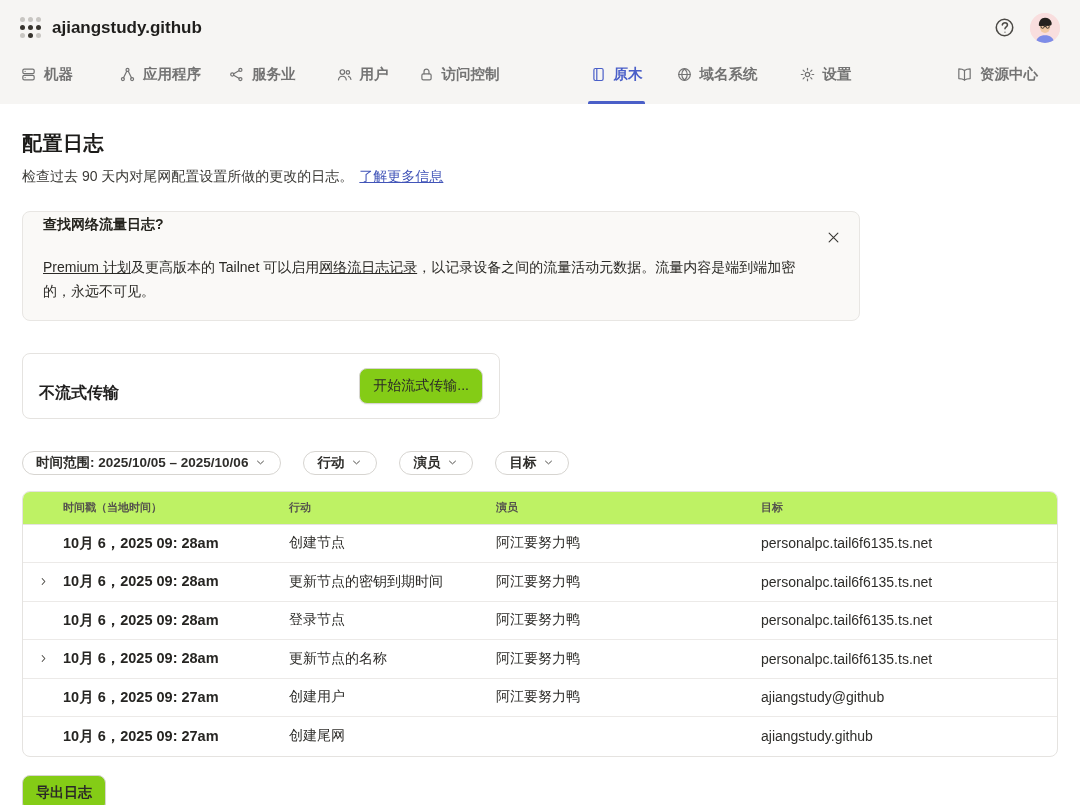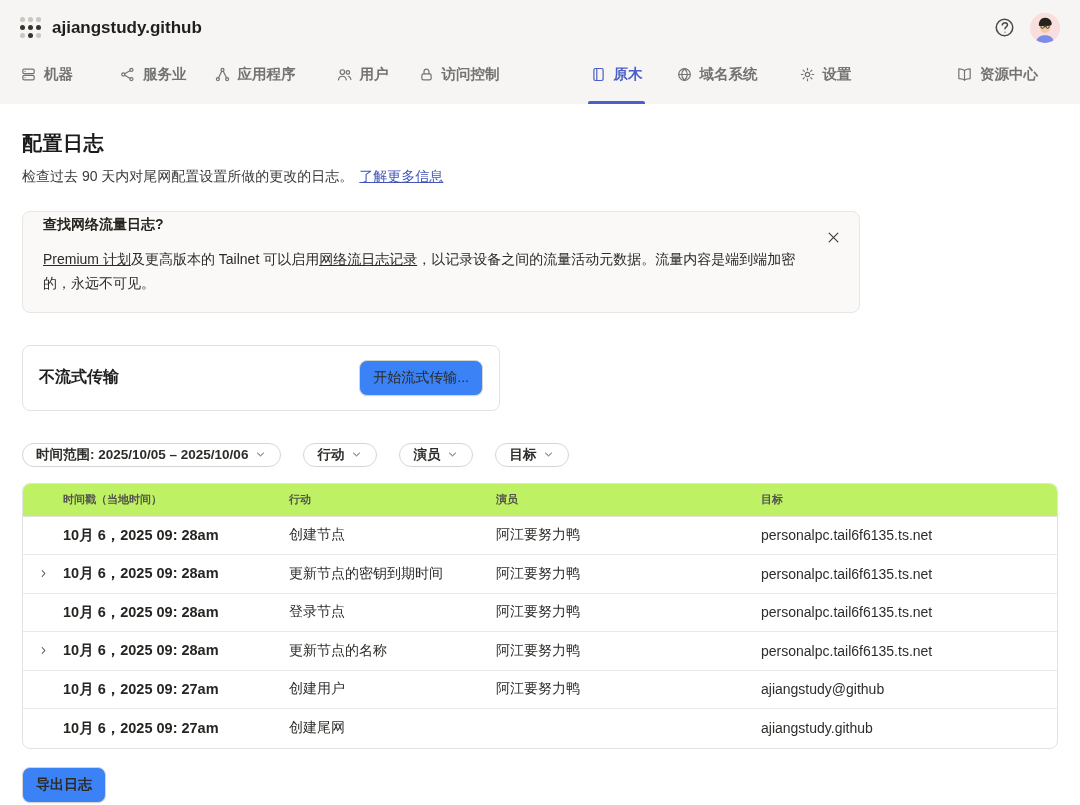--- a/index.html
+++ b/index.html
@@ -38,31 +38,31 @@
 
   
   main { padding:0 22px; }
   h1 { font-size:20px; font-weight:800; letter-spacing:.5px; margin-top:26px; color:#1c1b19; }
   .desc { margin-top:11px; font-size:14px; color:#3a3935; }
   .desc a { color:#4255b8; text-decoration:underline; cursor:pointer; margin-left:6px; }
 
   .banner { position:relative; margin-top:25px; width:838px; background:#faf9f7;
     border:1px solid #e8e6e3; border-radius:8px; padding:4px 20px 16px 20px; }
   .banner-title { font-size:14px; font-weight:700; color:#26251f; }
-  .banner-body { margin-top:14px; font-size:14px; line-height:1.7; color:#2b2a26; width:770px; }
+  .banner-body { margin-top:22px; font-size:14px; line-height:1.7; color:#2b2a26; width:770px; }
   .banner-body .blink { text-decoration:underline; cursor:pointer; color:#2b2a26; }
   .banner-close { position:absolute; top:16px; right:16px; background:none; border:none;
     color:#3a3935; cursor:pointer; padding:2px; }
   .banner-close svg { width:15px; height:15px; fill:none; stroke:currentColor; stroke-width:1.8;
     stroke-linecap:round; }
 
   .stream-card { margin-top:32px; width:478px; border:1px solid var(--border); border-radius:8px;
-    padding:14px 16px; display:flex; align-items:center; justify-content:space-between; }
+    padding:14px 16px; display:flex; align-items:flex-end; justify-content:space-between; }
   .stream-status { font-size:16px; font-weight:700; color:#222120; }
-  .btn { background:#3b82f6; border:1px solid var(--pillborder); border-radius:8px; padding:8px 13px;
+  .btn { background:#84cc16; border:1px solid var(--pillborder); border-radius:8px; padding:8px 13px;
     font-size:14px; font-weight:500; color:#2b2a27; cursor:pointer;
     box-shadow:0 1px 1px rgba(0,0,0,.04); font-family:inherit; }
 
   .filters { margin-top:32px; display:flex; align-items:center; gap:22px; }
   .pill { display:flex; align-items:center; gap:6px; border:1px solid var(--pillborder);
     border-radius:999px; background:#fff; padding:2px 13px; font-size:13.5px; font-weight:600;
     color:#2e2d2a; cursor:pointer; font-family:inherit; }
   .pill svg { width:13px; height:13px; fill:none; stroke:#4a4945; stroke-width:1.8;
     stroke-linecap:round; stroke-linejoin:round; }
 
@@ -125,38 +125,38 @@
             <rect x="4" y="4.5" width="16" height="6.3" rx="2"></rect>
             <rect x="4" y="13.2" width="16" height="6.3" rx="2"></rect>
             <path d="M7.2 7.6h.01M7.2 16.3h.01"></path>
           </svg>
         </span>
         <span class="nav-label">机器</span>
       </div>
       <div class="nav-item">
         <span class="icon">
           <svg viewBox="0 0 24 24">
+            <circle cx="12" cy="5.5" r="2.1"></circle>
+            <circle cx="5.5" cy="18.5" r="2.1"></circle>
+            <circle cx="18.5" cy="18.5" r="2.1"></circle>
+            <path d="M10.9 7.4L6.4 16.6M13.1 7.4l4.5 9.2"></path>
+          </svg>
+        </span>
+        <span class="nav-label">应用程序</span>
+      </div>
+      <div class="nav-item">
+        <span class="icon">
+          <svg viewBox="0 0 24 24">
             <circle cx="6" cy="12" r="2.2"></circle>
             <circle cx="17.5" cy="5.5" r="2.2"></circle>
             <circle cx="17.5" cy="18.5" r="2.2"></circle>
             <path d="M8 11l7.4-4.4M8 13l7.4 4.4"></path>
           </svg>
         </span>
         <span class="nav-label">服务业</span>
-      </div>
-      <div class="nav-item">
-        <span class="icon">
-          <svg viewBox="0 0 24 24">
-            <circle cx="12" cy="5.5" r="2.1"></circle>
-            <circle cx="5.5" cy="18.5" r="2.1"></circle>
-            <circle cx="18.5" cy="18.5" r="2.1"></circle>
-            <path d="M10.9 7.4L6.4 16.6M13.1 7.4l4.5 9.2"></path>
-          </svg>
-        </span>
-        <span class="nav-label">应用程序</span>
       </div>
       <div class="nav-item">
         <span class="icon">
           <svg viewBox="0 0 24 24">
             <circle cx="9" cy="8.5" r="3.2"></circle>
             <path d="M3.5 19.5c.5-3.2 2.7-5 5.5-5s5 1.8 5.5 5"></path>
             <circle cx="16.8" cy="9" r="2.4"></circle>
             <path d="M17.6 14.6c1.9.5 3.1 2 3.5 4.3"></path>
           </svg>
         </span>

